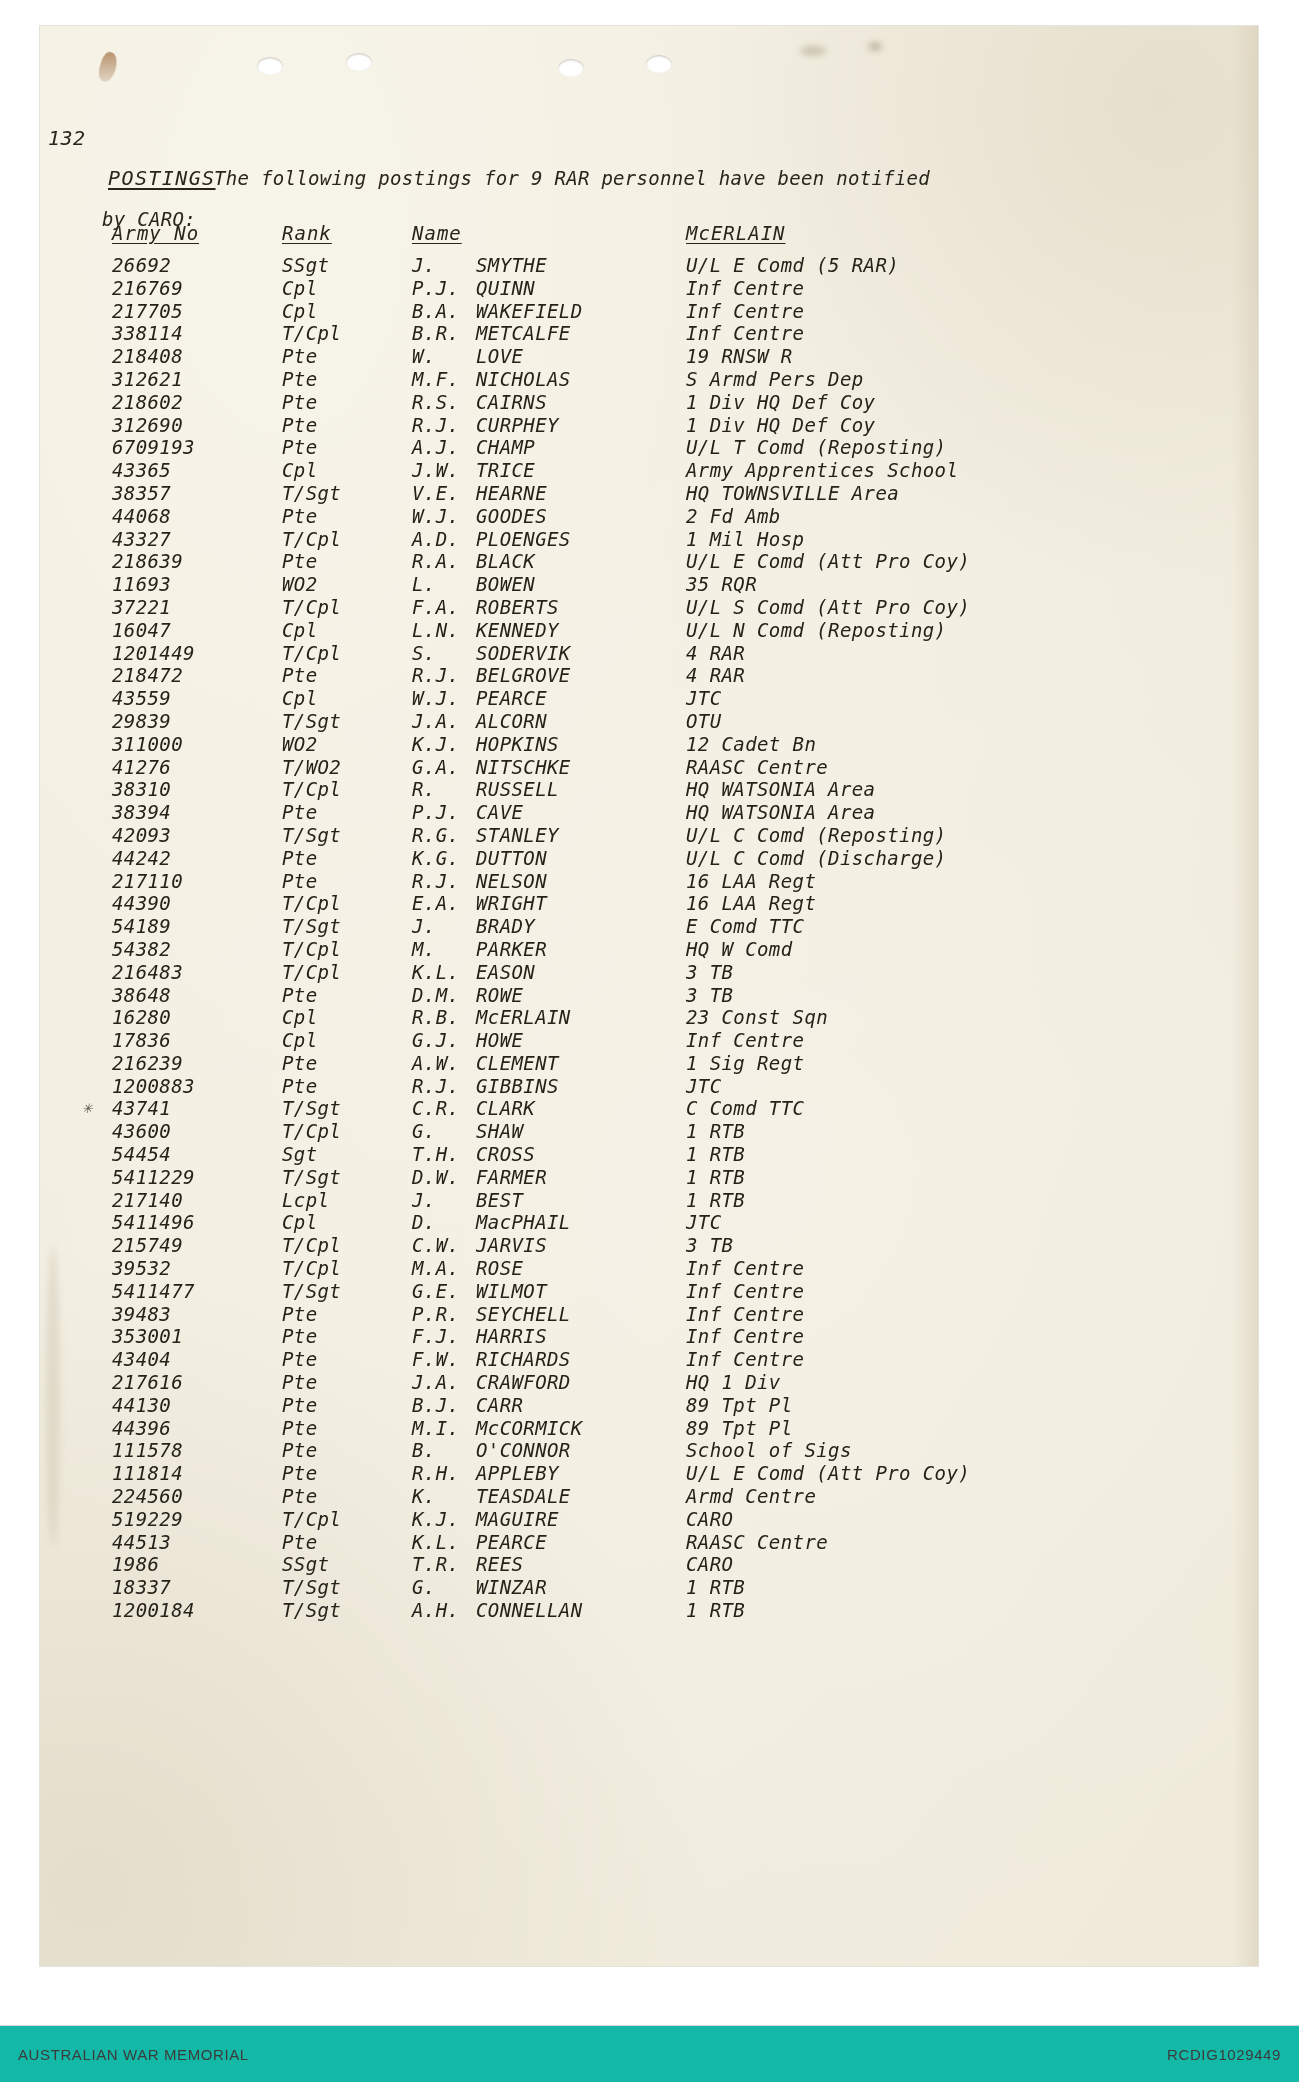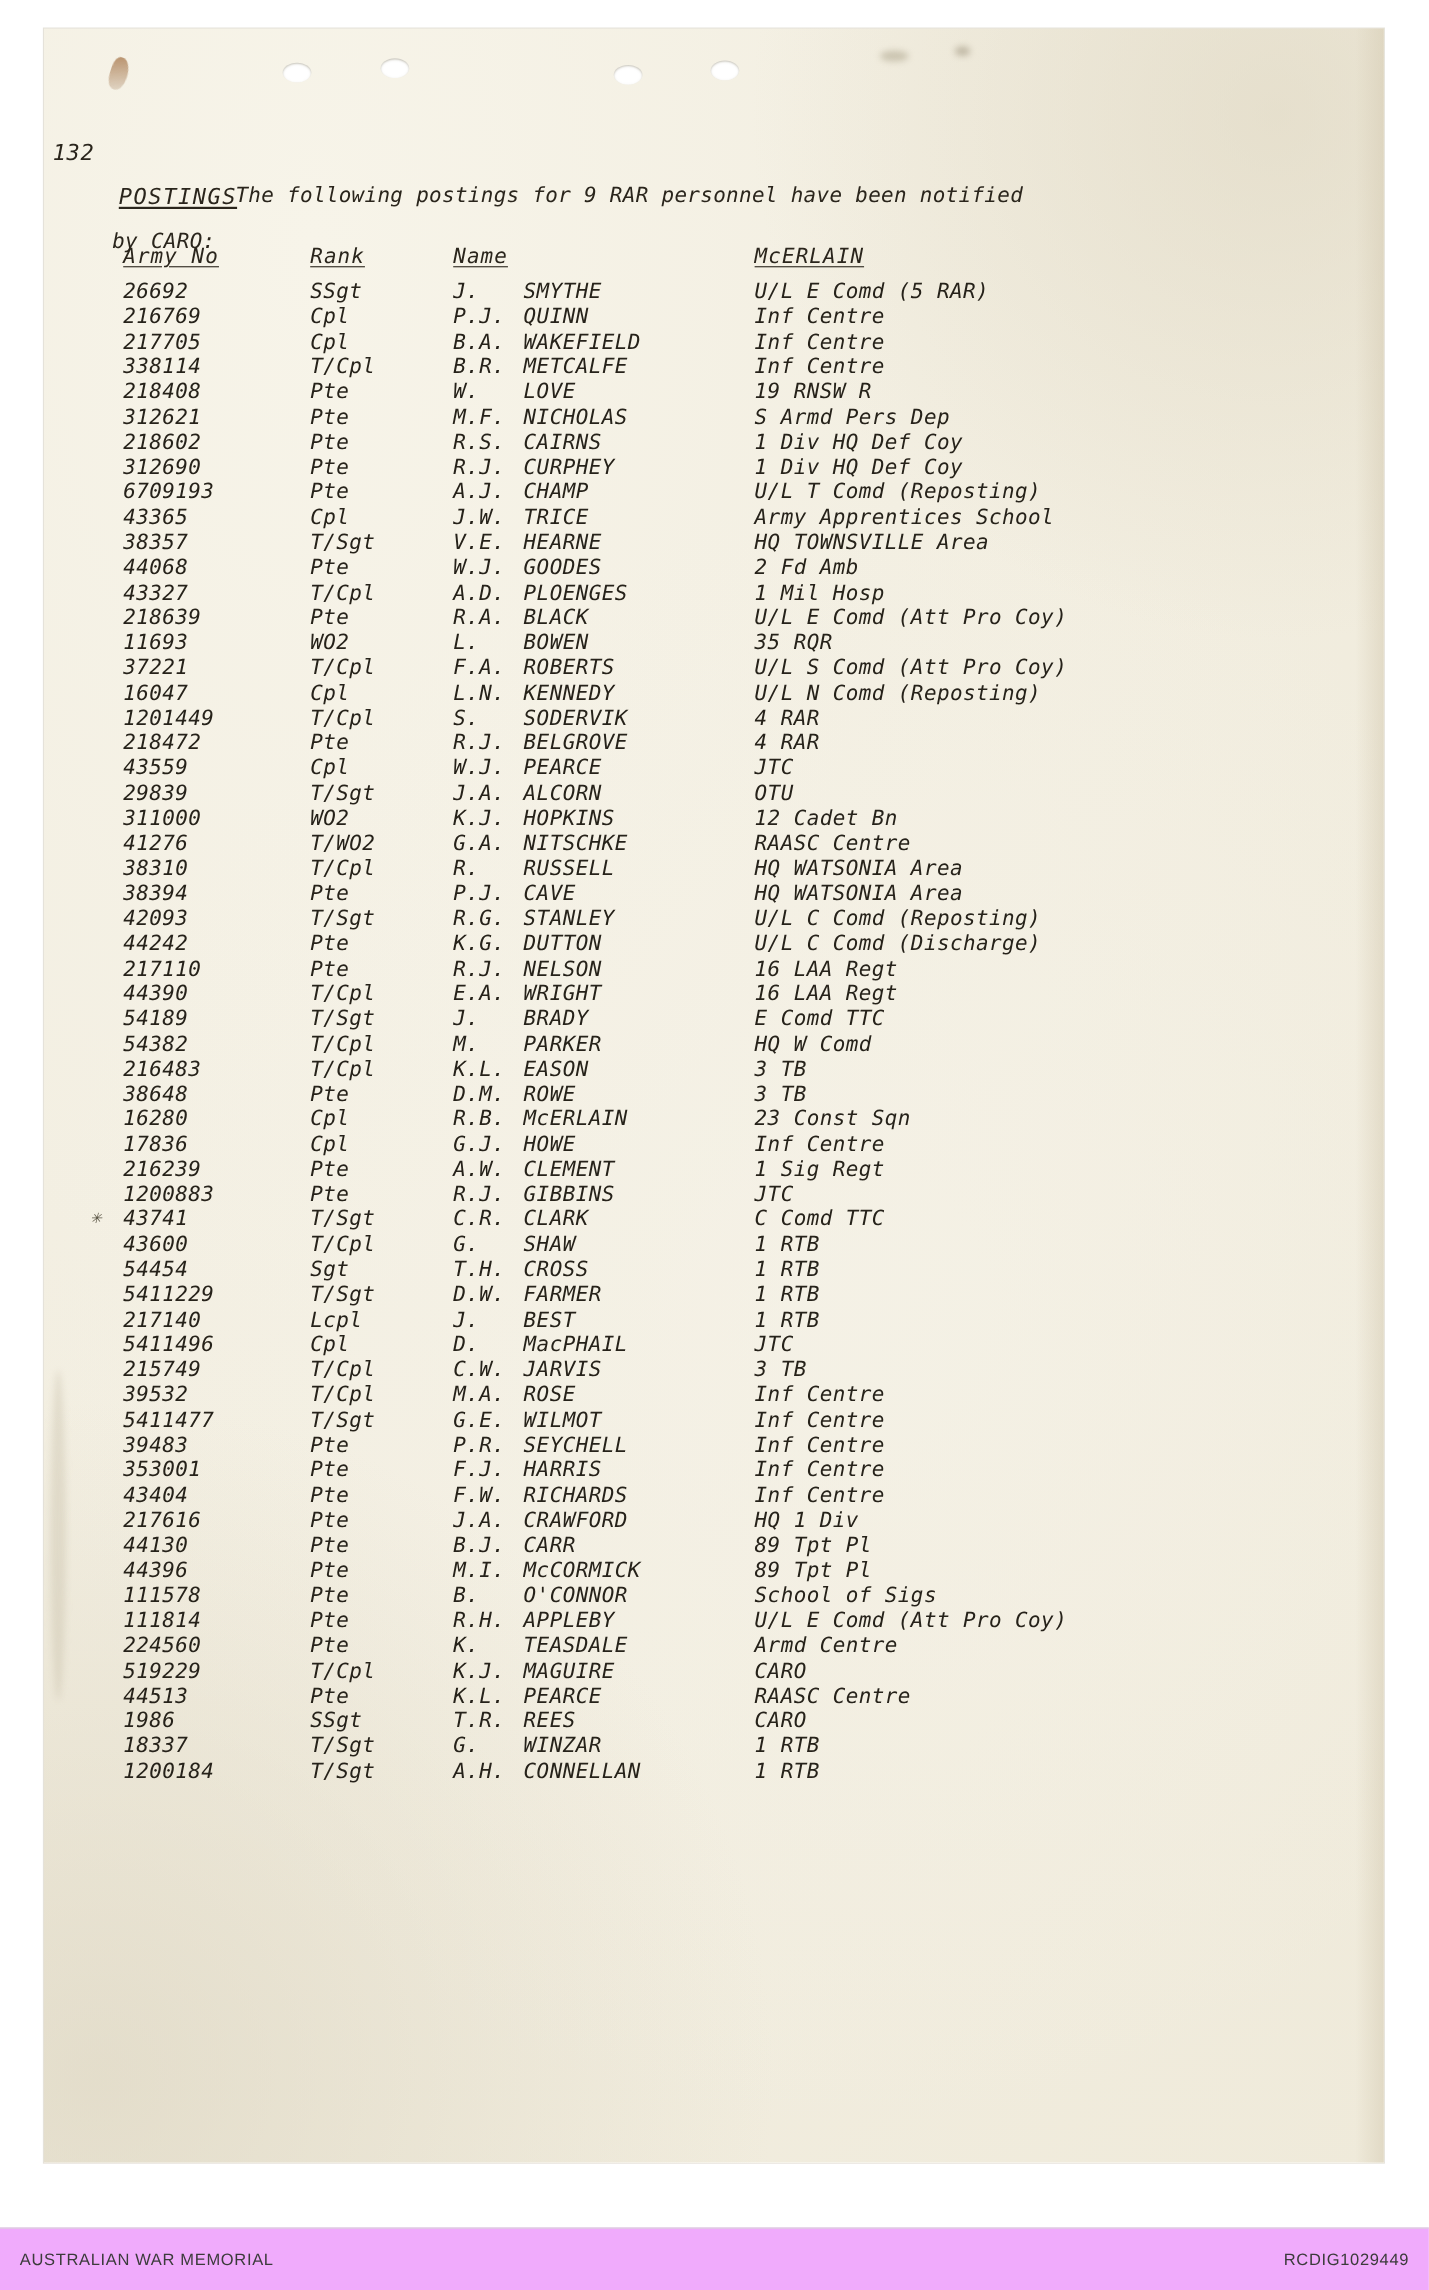--- a/index.html
+++ b/index.html
@@ -169,21 +169,21 @@
     color: #5d5848;
   }
 
   
   #footer {
     position: absolute;
     left: 0;
     bottom: 0;
     width: 1299px;
     height: 56px;
-    background: #f0abfc;
+    background: #14b8a6;
     border-top: 1px solid #d8d8d8;
   }
   #footer-inner {
     position: absolute;
     left: 0; right: 0; top: 0; bottom: 0;
     display: flex;
     align-items: center;
     justify-content: space-between;
     padding: 0 18px;
     font-family: "Liberation Sans", sans-serif;

